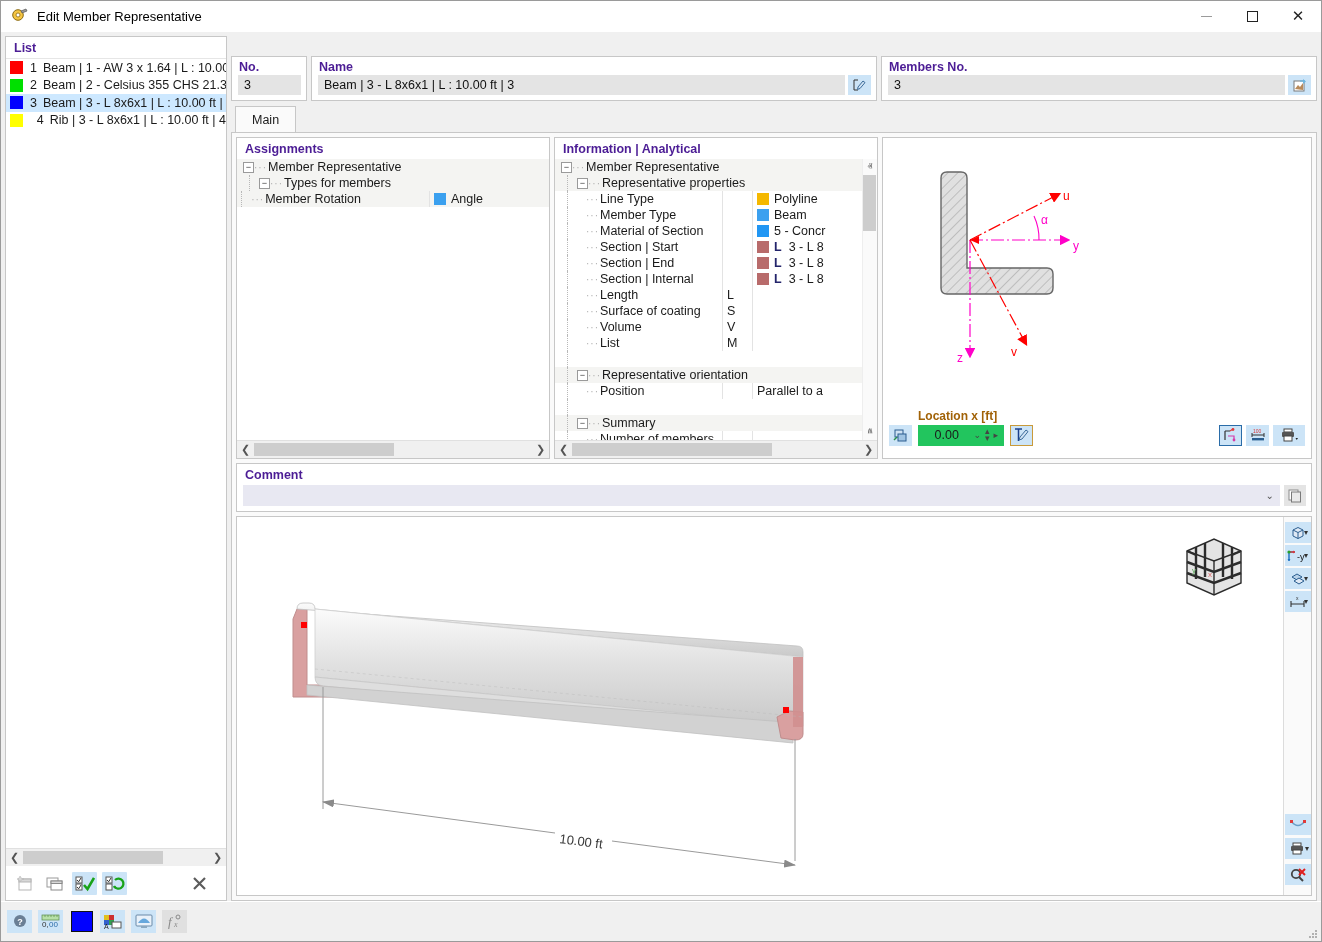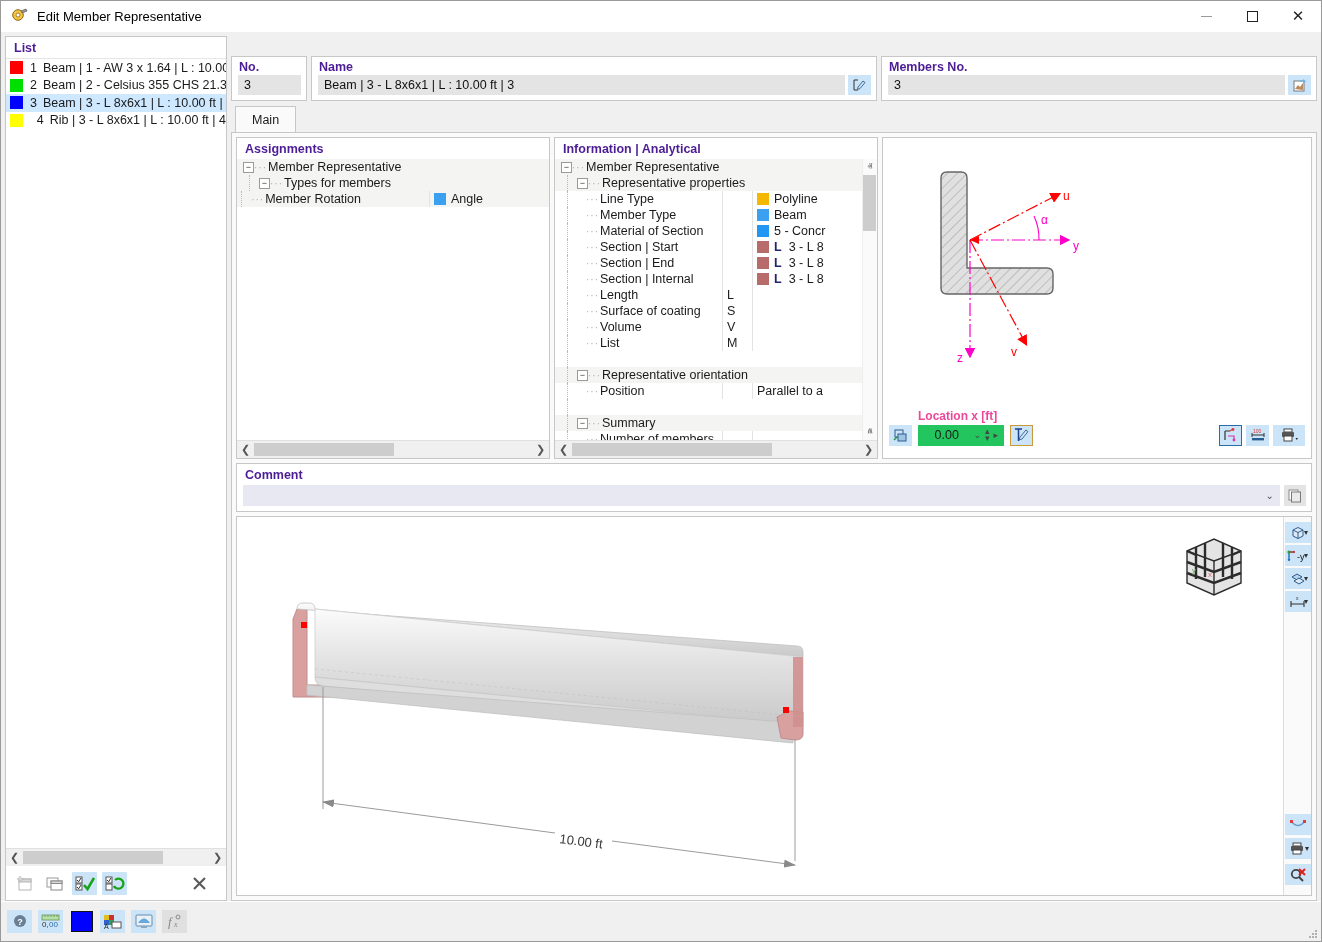--- a/index.html
+++ b/index.html
@@ -92,21 +92,21 @@
   .combo { display:flex; padding:0 5px 5px 6px; gap:4px; }
   .combo-field { flex:1 1 auto; height:21px; background:#e8e8f2; display:flex; align-items:center; padding:0 6px; font-size:12.5px; }
   .combo-arrow { margin-left:auto; color:#555; font-size:10px; }
   .combo-btn { width:22px; height:21px; background:#e4e4e4; display:flex; align-items:center; justify-content:center; }
 
   
   .sec-title { font-size:12px; padding:5px 0 0 8px; color:#111; }
   .sec-canvas { flex:1 1 auto; position:relative; }
   .sec-foot { height:46px; display:flex; align-items:center; padding:0 6px 0 6px; gap:6px; position:relative; }
   .locwrap { position:relative; }
-  .loclabel { position:absolute; top:-16px; left:0; font-size:12px; font-weight:bold; color:#ec4899; white-space:nowrap; }
+  .loclabel { position:absolute; top:-16px; left:0; font-size:12px; font-weight:bold; color:#a16207; white-space:nowrap; }
   .spin { height:21px; background:#22c55e; display:flex; align-items:center; width:86px; padding:0 4px; font-size:12.5px; }
   .spin .val { flex:1 1 auto; text-align:center; }
   .spin .sgl { font-size:9px; color:#444; padding:0 2px; }
   .mini { width:23px; height:21px; background:#cce4f7; display:flex; align-items:center; justify-content:center; flex:0 0 auto; }
   .mini.sel { border:1px solid #2a6ca8; }
   .mini.plain { background:#cce4f7; }
 
   
   .viewport { background:#fff; border:1px solid #c7c7c7; flex:1 1 auto; position:relative; min-height:0; overflow:hidden; }
   .vp-right { position:absolute; right:0; top:0; bottom:0; width:28px; background:#fafafa; border-left:1px solid #dcdcdc; }

